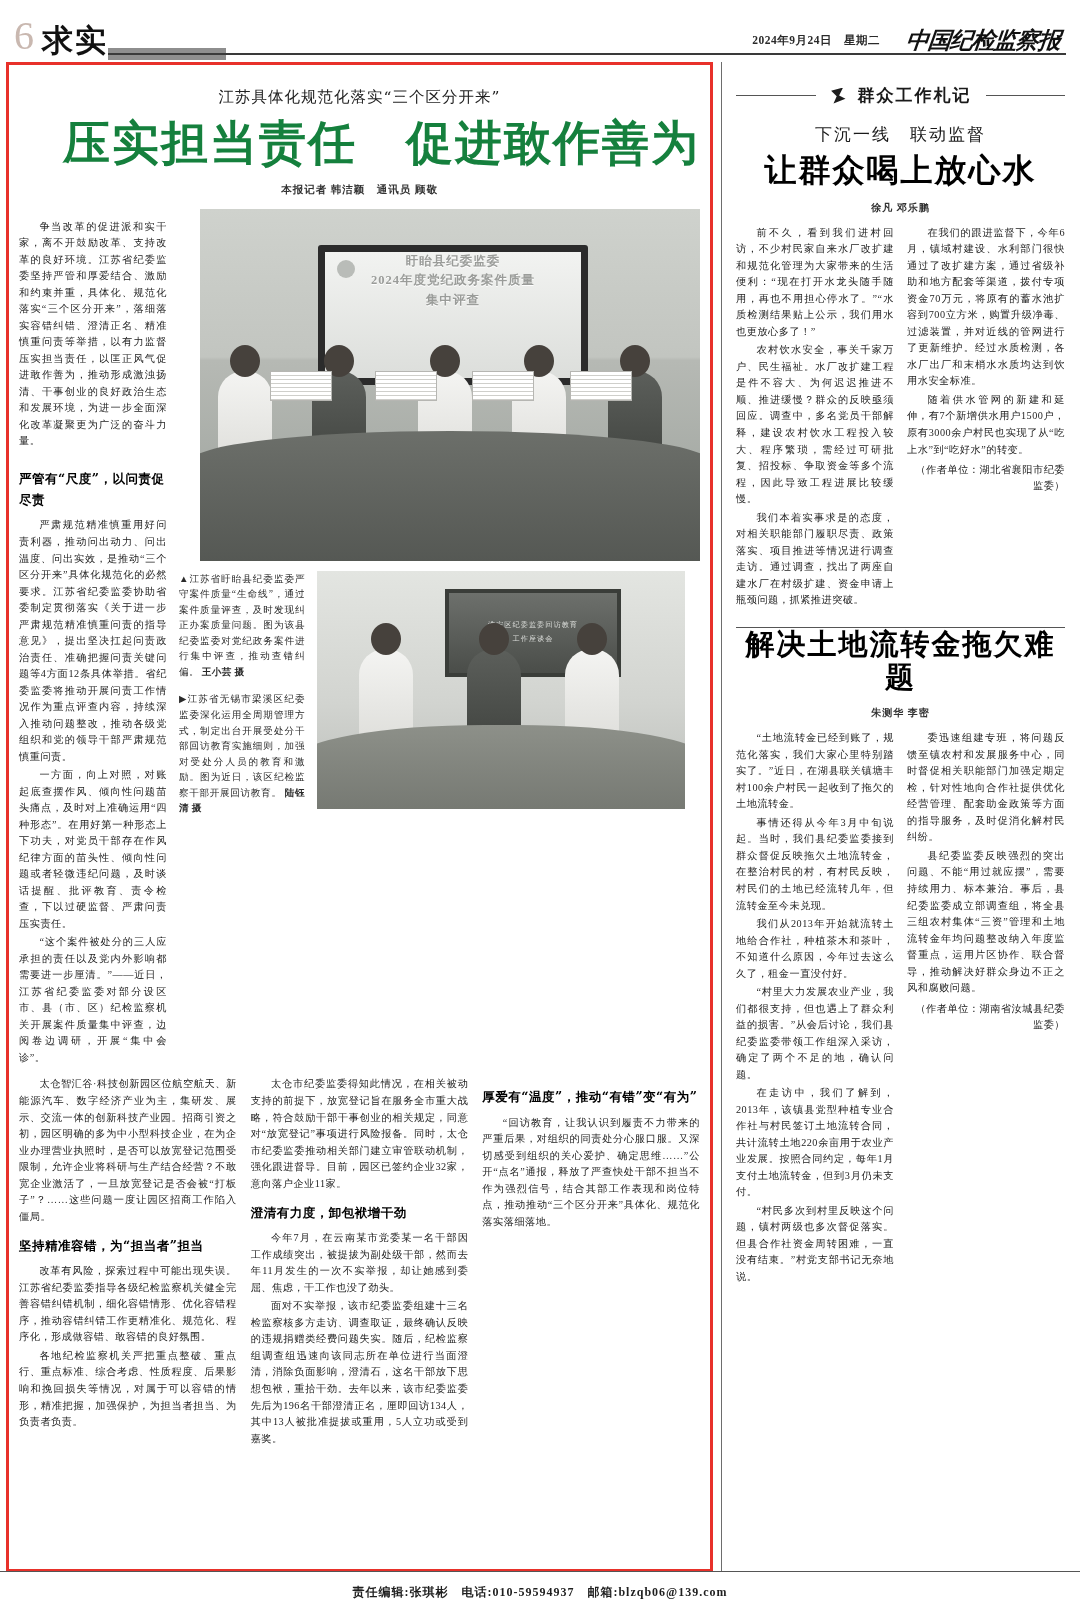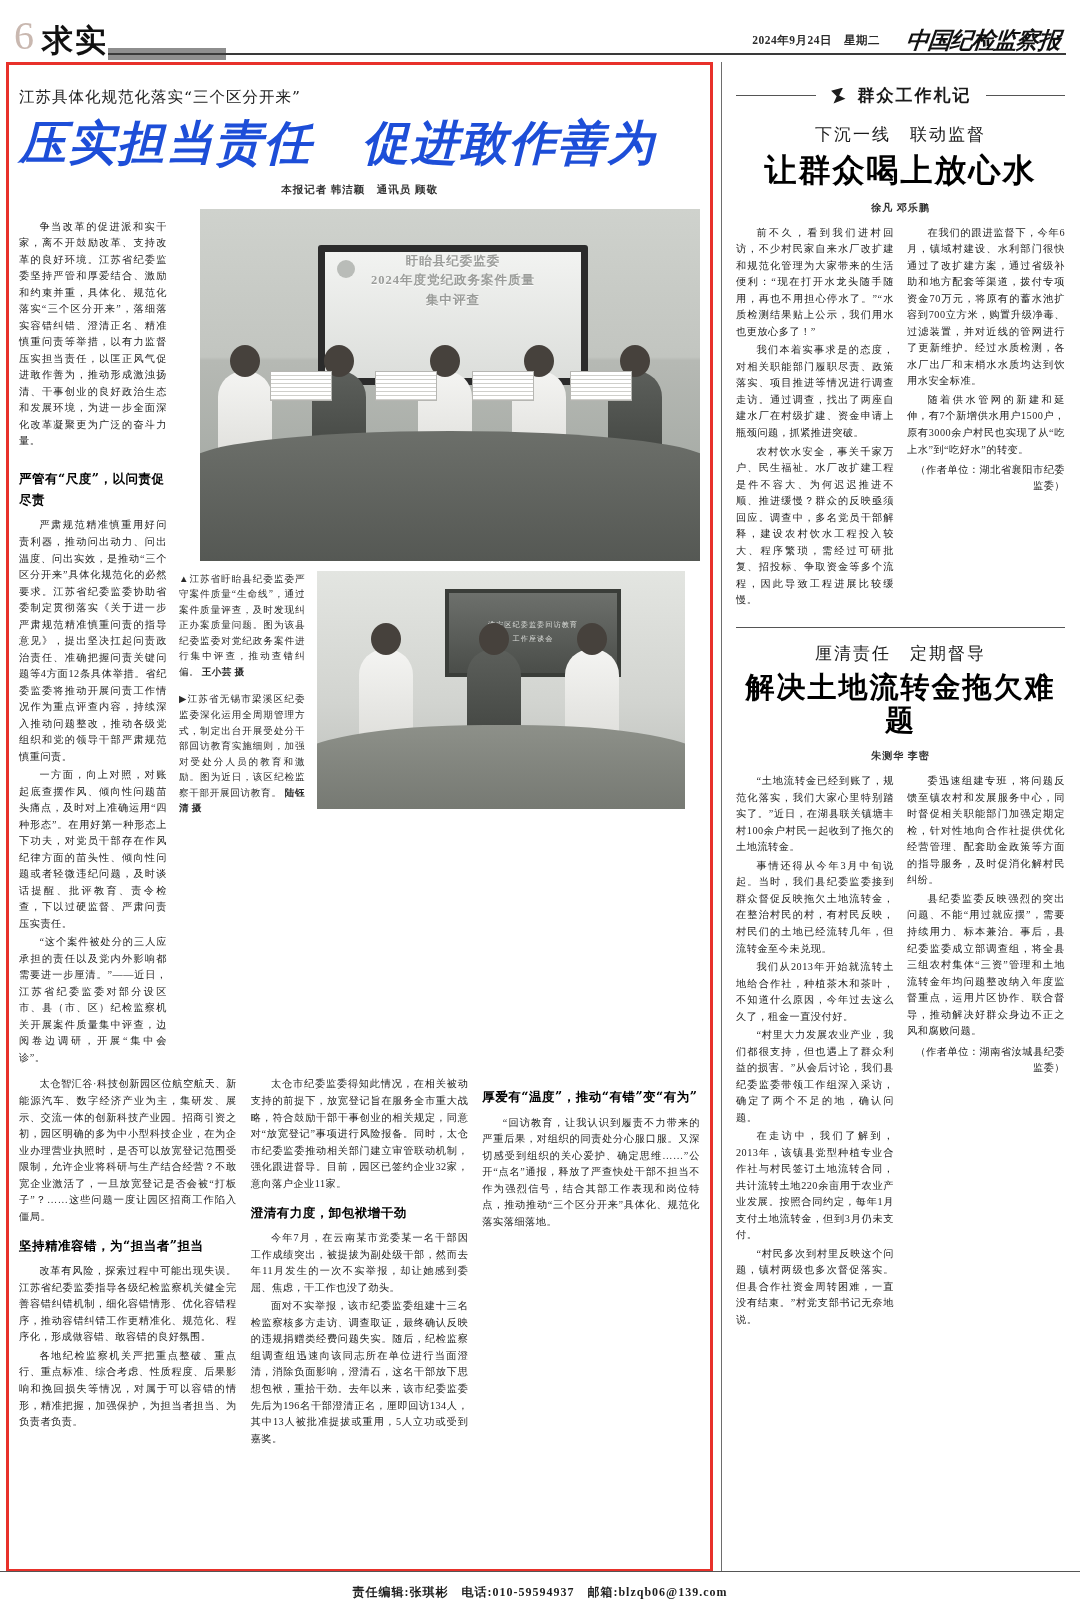--- a/index.html
+++ b/index.html
@@ -100,37 +100,36 @@
   
   .package {
     position: relative;
     width: 707px;
     margin: 0 0 0 6px;
     border: 3px solid #e8312a;
     padding: 8px 10px 6px 10px;
   }
 
   .kicker {
-    text-align: left;
+    text-align: center;
     font-size: 15.5px;
     letter-spacing: 1px;
     color: #222;
     margin-top: 14px;
     font-family: "DejaVu Serif", serif;
   }
   .headline-main {
-    text-align: left;
+    text-align: right;
     font-size: 47px;
     font-weight: 700;
     letter-spacing: 2px;
     margin-top: 10px;
     line-height: 1.08;
-    color: #1d4ed8;
-    font-family: "DejaVu Serif", serif;
-    font-style: italic;
+    color: #15803d;
+    font-family: "DejaVu Serif", serif;
   }
   .byline-main {
     text-align: center;
     font-size: 10.5px;
     color: #333;
     margin-top: 14px;
     letter-spacing: 1px;
     font-weight: 700;
   }
 
@@ -455,33 +454,32 @@
         </span>
       </div>
 
       <div class="r-kicker">下沉一线　联动监督</div>
       <div class="r-headline">让群众喝上放心水</div>
       <div class="r-byline">徐凡 邓乐鹏</div>
 
       <div class="r-cols">
         <div class="r-col">
           <div class="r-para">前不久，看到我们进村回访，不少村民家自来水厂改扩建和规范化管理为大家带来的生活便利：“现在打开水龙头随手随用，再也不用担心停水了。”“水质检测结果贴上公示，我们用水也更放心多了！”</div>
+          <div class="r-para">农村饮水安全，事关千家万户、民生福祉。水厂改扩建工程是件不容大、为何迟迟推进不顺、推进缓慢？群众的反映亟须回应。调查中，多名党员干部解释，建设农村饮水工程投入较大、程序繁琐，需经过可研批复、招投标、争取资金等多个流程，因此导致工程进展比较缓慢。</div>
           <div class="r-para">我们本着实事求是的态度，对相关职能部门履职尽责、政策落实、项目推进等情况进行调查走访。通过调查，找出了两座自建水厂在村级扩建、资金申请上瓶颈问题，抓紧推进突破。</div>
-          <div class="r-para">农村饮水安全，事关千家万户、民生福祉。水厂改扩建工程是件不容大、为何迟迟推进不顺、推进缓慢？群众的反映亟须回应。调查中，多名党员干部解释，建设农村饮水工程投入较大、程序繁琐，需经过可研批复、招投标、争取资金等多个流程，因此导致工程进展比较缓慢。</div>
         </div>
         <div class="r-col">
           <div class="r-para">在我们的跟进监督下，今年6月，镇域村建设、水利部门很快通过了改扩建方案，通过省级补助和地方配套等渠道，拨付专项资金70万元，将原有的蓄水池扩容到700立方米，购置升级净毒、过滤装置，并对近线的管网进行了更新维护。经过水质检测，各水厂出厂和末梢水水质均达到饮用水安全标准。</div>
           <div class="r-para">随着供水管网的新建和延伸，有7个新增供水用户1500户，原有3000余户村民也实现了从“吃上水”到“吃好水”的转变。</div>
           <div class="r-sig right">（作者单位：湖北省襄阳市纪委监委）</div>
         </div>
       </div>
 
       <hr class="r-divider">
 
-      <div class="r-kicker" style="margin-top:14px;">厘清责任　定期督导</div>
       <div class="r-headline" style="font-size:29px;">解决土地流转金拖欠难题</div>
       <div class="r-byline">朱测华 李密</div>
 
       <div class="r-cols">
         <div class="r-col">
           <div class="r-para">“土地流转金已经到账了，规范化落实，我们大家心里特别踏实了。”近日，在湖县联关镇塘丰村100余户村民一起收到了拖欠的土地流转金。</div>
           <div class="r-para">事情还得从今年3月中旬说起。当时，我们县纪委监委接到群众督促反映拖欠土地流转金，在整治村民的村，有村民反映，村民们的土地已经流转几年，但流转金至今未兑现。</div>
           <div class="r-para">我们从2013年开始就流转土地给合作社，种植茶木和茶叶，不知道什么原因，今年过去这么久了，租金一直没付好。</div>
           <div class="r-para">“村里大力发展农业产业，我们都很支持，但也遇上了群众利益的损害。”从会后讨论，我们县纪委监委带领工作组深入采访，确定了两个不足的地，确认问题。</div>
           <div class="r-para">在走访中，我们了解到，2013年，该镇县党型种植专业合作社与村民签订土地流转合同，共计流转土地220余亩用于农业产业发展。按照合同约定，每年1月支付土地流转金，但到3月仍未支付。</div>

